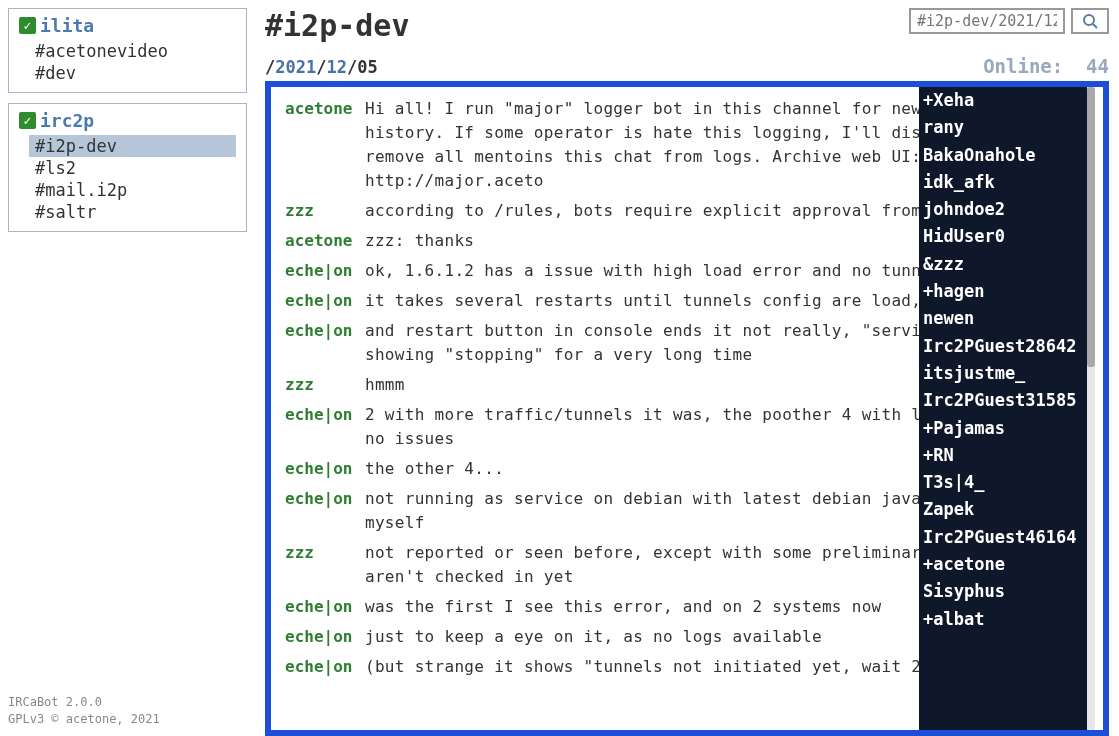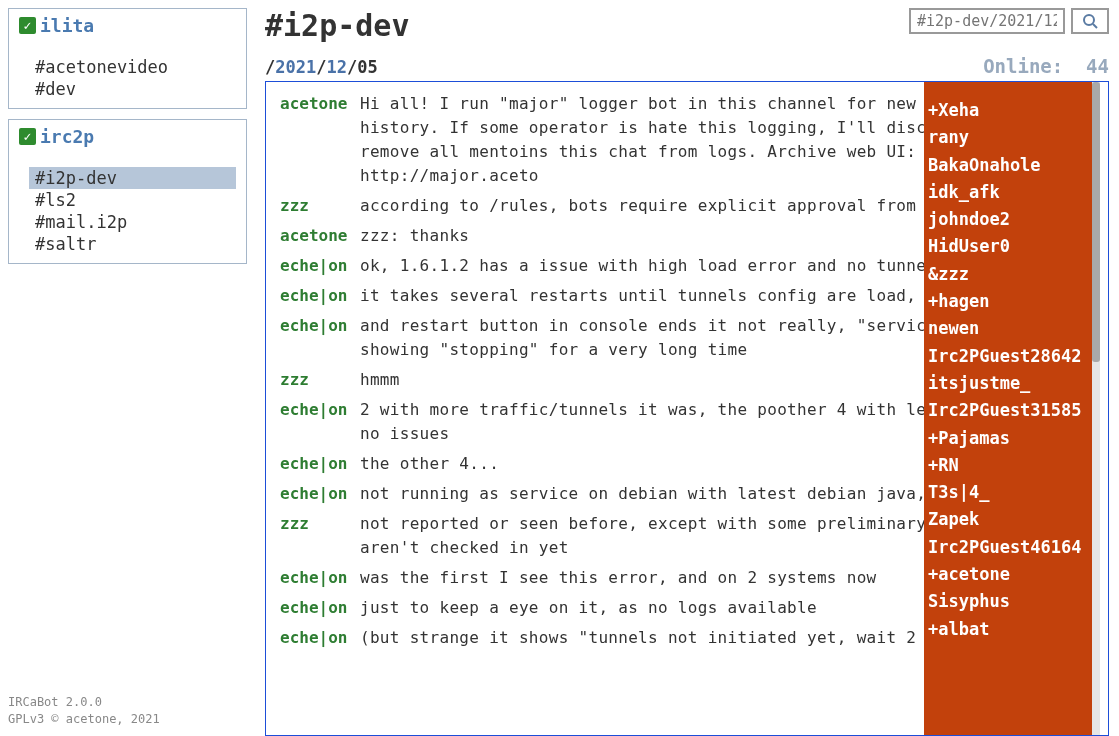--- a/index.html
+++ b/index.html
@@ -37,21 +37,21 @@
   align-items: center;
   justify-content: center;
   width: 17px;
   height: 17px;
   background: #2e8b2e;
   color: #fff;
   font-size: 13px;
   border-radius: 2px;
   margin-right: 2px;
 }
-.chan-list { margin-top: 20px; padding-left: 10px; }
+.chan-list { margin-top: 4px; padding-left: 10px; }
 .chan {
   font-size: 17px;
   color: #333;
   padding: 1px 6px;
   cursor: pointer;
   white-space: nowrap;
   overflow: hidden;
 }
 .chan.active { background: #b6c6d9; }
 .footer {
@@ -103,21 +103,21 @@
   justify-content: space-between;
   font-weight: bold;
   font-size: 17px;
 }
 .breadcrumb { color: #4a72a8; }
 .breadcrumb .sep { color: #333; }
 .breadcrumb .cur { color: #333; }
 .online { color: #98a9bd; font-size: 19px; }
 .logbox {
   margin-top: 4px;
-  border: 1px solid #1d4ed8;
+  border: 6px solid #1d4ed8;
   flex: 1;
   overflow: hidden;
   position: relative;
 }
 .messages {
   padding: 10px 14px;
   line-height: 1.5;
   font-size: 16px;
   height: 100%;
   overflow: hidden;
@@ -136,26 +136,26 @@
   color: #333;
   word-wrap: break-word;
   letter-spacing: 0.3px;
 }
 .userlist {
   position: absolute;
   right: 8px;
   top: 0;
   bottom: 0;
   width: 176px;
-  background: #c2410c;
+  background: #0f172a;
   color: #fff;
   font-weight: bold;
   font-size: 17px;
   line-height: 27.3px;
-  padding: 15px 4px;
+  padding: 0 4px;
   overflow: hidden;
 }
 .user { white-space: nowrap; overflow: hidden; }
 .scrollbar {
   position: absolute;
   right: 0;
   top: 0;
   bottom: 0;
   width: 8px;
   background: #e6e6e6;

